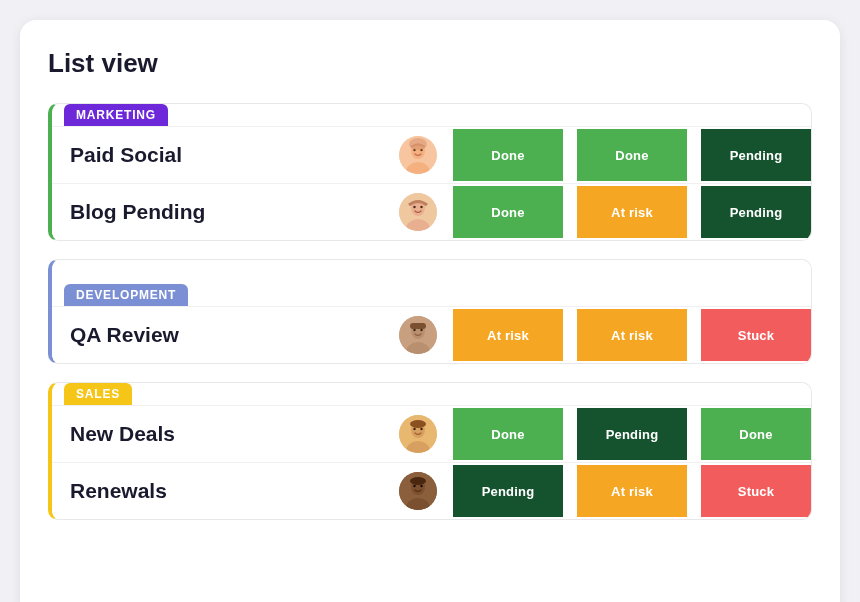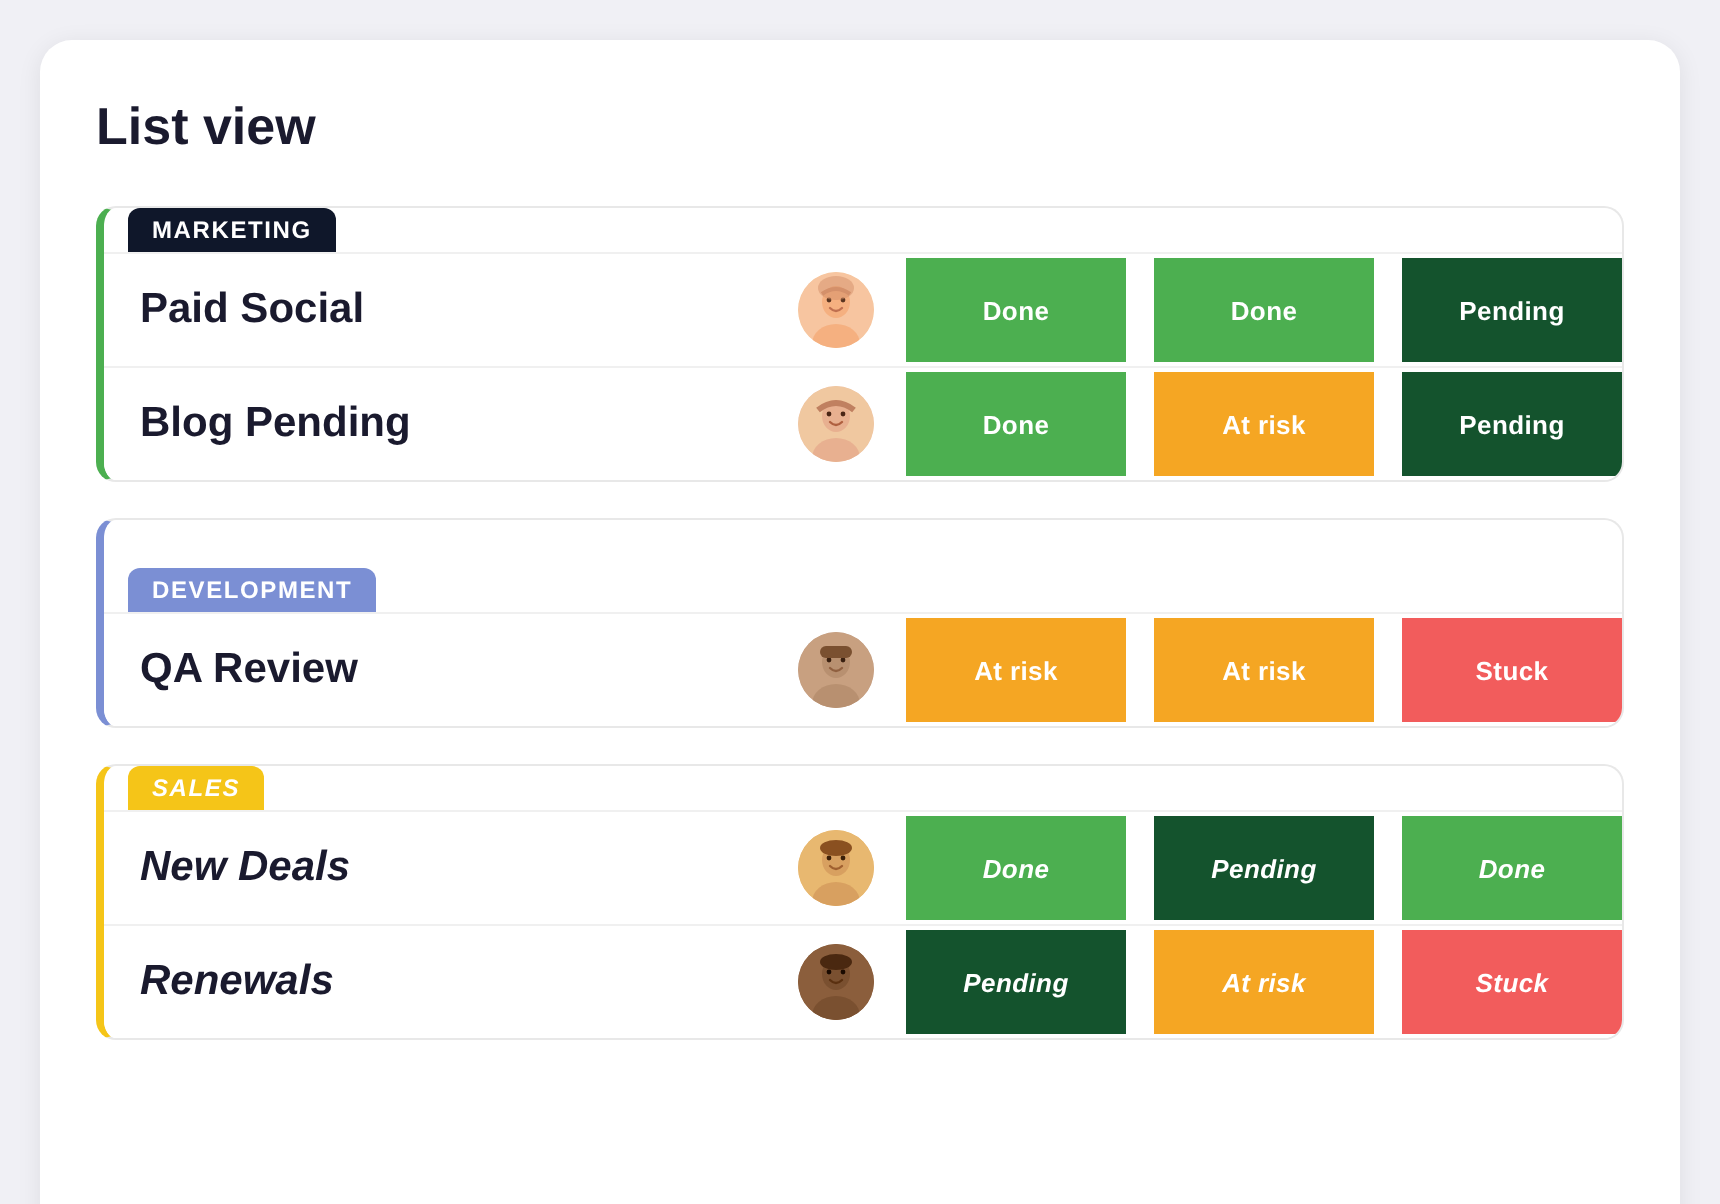--- a/index.html
+++ b/index.html
@@ -103,28 +103,28 @@
     .status-cell + .status-cell {
       margin-left: 2px;
     }
 
     .status-done { background: #4caf50; }
     .status-pending { background: #14532d; }
     .status-atrisk { background: #f5a623; }
     .status-stuck { background: #f25c5c; }
 
     
-    .marketing .group-header { background: #0f172a; padding-left: 12px; }
+    .marketing .group-header { background: #6d28d9; padding-left: 12px; }
     .marketing { border-left: 4px solid #4caf50; }
 
     .development .group-header { background: #7b8fd4; margin-top: 24px; }
     .development { border-left: 4px solid #7b8fd4; }
 
     .sales .group-header { background: #f5c518; }
-    .sales { border-left: 4px solid #f5c518; font-style: italic; }
+    .sales { border-left: 4px solid #f5c518; }
 
     .header-wrap {
       background: #fff;
       border-radius: 10px 10px 0 0;
     }
 
     
     .av1 { background: #f7d6b0; }
     .av2 { background: #f0c8b0; }
     .av3 { background: #c8a890; }

